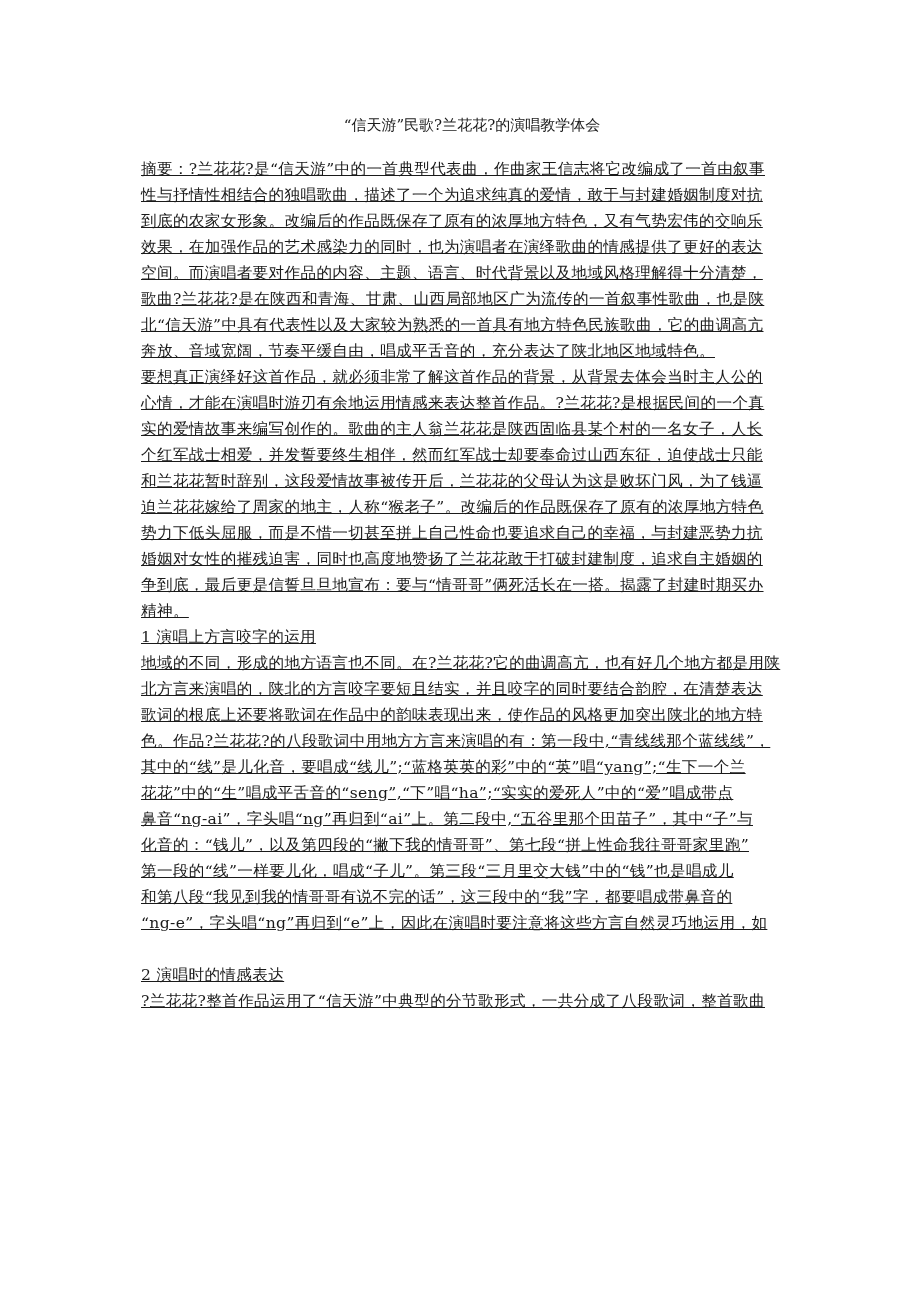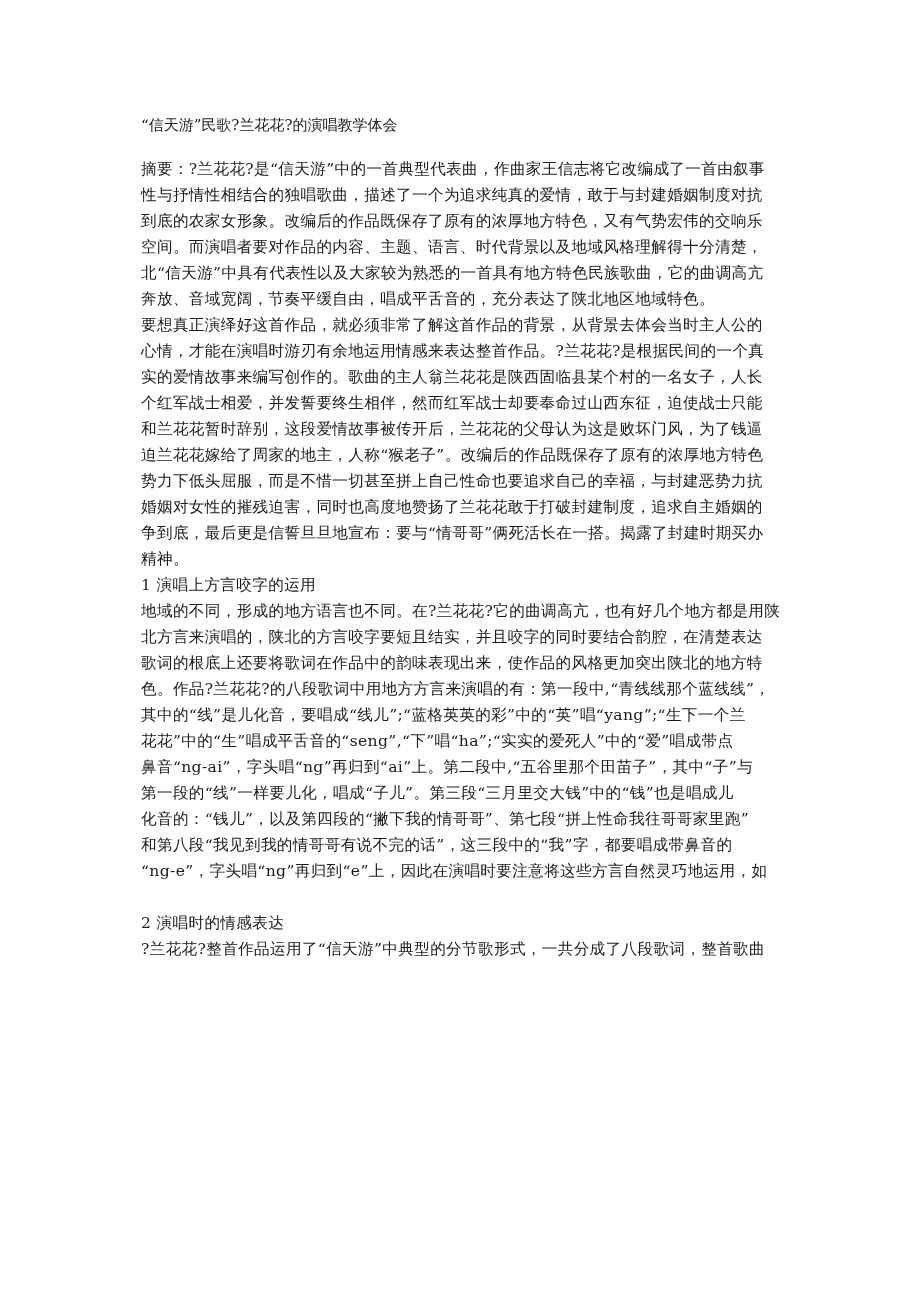--- a/index.html
+++ b/index.html
@@ -1,56 +1,58 @@
 <!DOCTYPE html>
 <html><head>
 <meta charset="utf-8">
 <style>
   html, body { margin: 0; padding: 0; background: #ffffff; }
   body { width: 920px; height: 1302px; position: relative; overflow: hidden;
          font-family: "DejaVu Serif", "Liberation Serif", serif; color: #1a1a1a; }
   .page { position: absolute; left: 141px; top: 0; width: 662px; }
-  .title { position: absolute; left: 0; width: 662px; top: 114px; 
+  .title { position: absolute; left: 0; width: 662px; top: 114px; text-align: center;
            font-size: 15px; line-height: 22px; white-space: nowrap; }
   .body-text { position: absolute; left: 0; top: 156px; width: 662px;
                font-size: 15.6px; line-height: 26px; }
-  .line { display: block; white-space: nowrap; height: 26px; letter-spacing: 0.35px; }
+  .line { display: block; white-space: nowrap; height: 26px; letter-spacing: 0.35px; text-decoration: underline; }
   .gap { height: 26px; display: block; }
 </style>
 </head>
 <body>
 
 <div class="page">
   <div class="title">“信天游”民歌?兰花花?的演唱教学体会</div>
   <div class="body-text">
     <span class="line">摘要：?兰花花?是“信天游”中的一首典型代表曲，作曲家王信志将它改编成了一首由叙事</span>
     <span class="line">性与抒情性相结合的独唱歌曲，描述了一个为追求纯真的爱情，敢于与封建婚姻制度对抗</span>
     <span class="line">到底的农家女形象。改编后的作品既保存了原有的浓厚地方特色，又有气势宏伟的交响乐</span>
+    <span class="line">效果，在加强作品的艺术感染力的同时，也为演唱者在演绎歌曲的情感提供了更好的表达</span>
     <span class="line">空间。而演唱者要对作品的内容、主题、语言、时代背景以及地域风格理解得十分清楚，</span>
+    <span class="line">歌曲?兰花花?是在陕西和青海、甘肃、山西局部地区广为流传的一首叙事性歌曲，也是陕</span>
     <span class="line">北“信天游”中具有代表性以及大家较为熟悉的一首具有地方特色民族歌曲，它的曲调高亢</span>
     <span class="line">奔放、音域宽阔，节奏平缓自由，唱成平舌音的，充分表达了陕北地区地域特色。</span>
     <span class="line">要想真正演绎好这首作品，就必须非常了解这首作品的背景，从背景去体会当时主人公的</span>
     <span class="line">心情，才能在演唱时游刃有余地运用情感来表达整首作品。?兰花花?是根据民间的一个真</span>
     <span class="line">实的爱情故事来编写创作的。歌曲的主人翁兰花花是陕西固临县某个村的一名女子，人长</span>
     <span class="line">个红军战士相爱，并发誓要终生相伴，然而红军战士却要奉命过山西东征，迫使战士只能</span>
     <span class="line">和兰花花暂时辞别，这段爱情故事被传开后，兰花花的父母认为这是败坏门风，为了钱逼</span>
     <span class="line">迫兰花花嫁给了周家的地主，人称“猴老子”。改编后的作品既保存了原有的浓厚地方特色</span>
     <span class="line">势力下低头屈服，而是不惜一切甚至拼上自己性命也要追求自己的幸福，与封建恶势力抗</span>
     <span class="line">婚姻对女性的摧残迫害，同时也高度地赞扬了兰花花敢于打破封建制度，追求自主婚姻的</span>
     <span class="line">争到底，最后更是信誓旦旦地宣布：要与“情哥哥”俩死活长在一搭。揭露了封建时期买办</span>
     <span class="line">精神。</span>
     <span class="line">1 演唱上方言咬字的运用</span>
     <span class="line">地域的不同，形成的地方语言也不同。在?兰花花?它的曲调高亢，也有好几个地方都是用陕</span>
     <span class="line">北方言来演唱的，陕北的方言咬字要短且结实，并且咬字的同时要结合韵腔，在清楚表达</span>
     <span class="line">歌词的根底上还要将歌词在作品中的韵味表现出来，使作品的风格更加突出陕北的地方特</span>
     <span class="line">色。作品?兰花花?的八段歌词中用地方方言来演唱的有：第一段中,“青线线那个蓝线线”，</span>
     <span class="line">其中的“线”是儿化音，要唱成“线儿”;“蓝格英英的彩”中的“英”唱“yang”;“生下一个兰</span>
     <span class="line">花花”中的“生”唱成平舌音的“seng”,“下”唱“ha”;“实实的爱死人”中的“爱”唱成带点</span>
     <span class="line">鼻音“ng-ai”，字头唱“ng”再归到“ai”上。第二段中,“五谷里那个田苗子”，其中“子”与</span>
+    <span class="line">化音的：“钱儿”，以及第四段的“撇下我的情哥哥”、第七段“拼上性命我往哥哥家里跑”</span>
     <span class="line">第一段的“线”一样要儿化，唱成“子儿”。第三段“三月里交大钱”中的“钱”也是唱成儿</span>
-    <span class="line">化音的：“钱儿”，以及第四段的“撇下我的情哥哥”、第七段“拼上性命我往哥哥家里跑”</span>
     <span class="line">和第八段“我见到我的情哥哥有说不完的话”，这三段中的“我”字，都要唱成带鼻音的</span>
     <span class="line">“ng-e”，字头唱“ng”再归到“e”上，因此在演唱时要注意将这些方言自然灵巧地运用，如</span>
     <span class="gap"></span>
     <span class="line">2 演唱时的情感表达</span>
     <span class="line">?兰花花?整首作品运用了“信天游”中典型的分节歌形式，一共分成了八段歌词，整首歌曲</span>
   </div>
 </div>
 
 </body></html>

